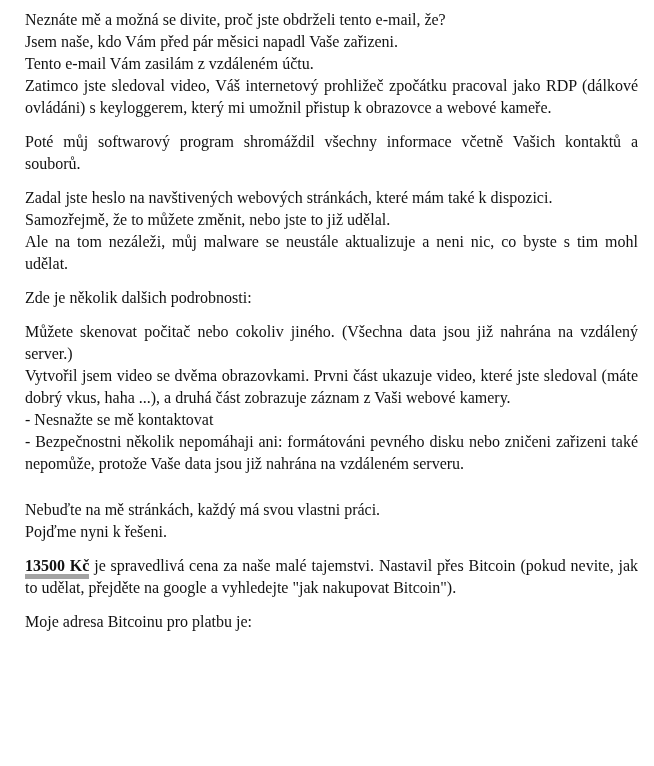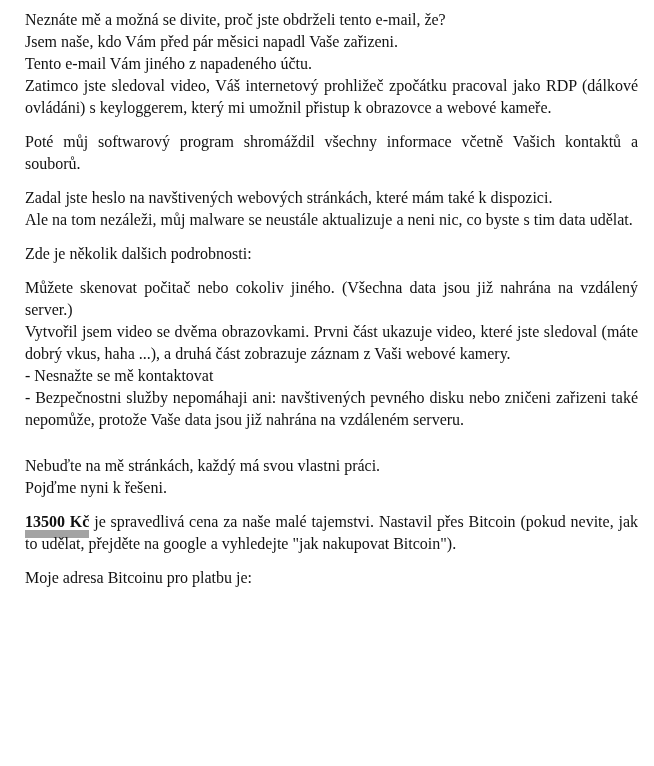--- a/index.html
+++ b/index.html
@@ -24,51 +24,52 @@
     font-size: 16px;
     line-height: 22px;
     text-align: justify;
     hyphens: none;
   }
   .gap {
     height: 12px;
   }
   .price {
     font-weight: bold;
-    border-bottom: 8px solid #a3a3a3;
+    border-bottom: 5px solid #a3a3a3;
   }
 </style>
 </head>
 <body>
 
 <div class="page">
   <p class="para">Neznáte mě a možná se divite, proč jste obdrželi tento e-mail, že?</p>
   <p class="para">Jsem naše, kdo Vám před pár měsici napadl Vaše zařizeni.</p>
-  <p class="para">Tento e-mail Vám jiného z napadeného účtu.</p>
+  <p class="para">Tento e-mail Vám zasilám z vzdáleném účtu.</p>
   <p class="para">Zatimco jste sledoval video, Váš internetový prohližeč zpočátku pracoval jako RDP (dálkové ovládáni) s keyloggerem, který mi umožnil přistup k obrazovce a webové kameře.</p>
 
   <div class="gap"></div>
 
   <p class="para">Poté můj softwarový program shromáždil všechny informace včetně Vašich kontaktů a souborů.</p>
 
   <div class="gap"></div>
 
   <p class="para">Zadal jste heslo na navštivených webových stránkách, které mám také k dispozici.</p>
-  <p class="para">Ale na tom nezáleži, můj malware se neustále aktualizuje a neni nic, co byste s tim data udělat.</p>
+  <p class="para">Samozřejmě, že to můžete změnit, nebo jste to již udělal.</p>
+  <p class="para">Ale na tom nezáleži, můj malware se neustále aktualizuje a neni nic, co byste s tim mohl udělat.</p>
 
   <div class="gap"></div>
 
   <p class="para">Zde je několik dalšich podrobnosti:</p>
 
   <div class="gap"></div>
 
   <p class="para">Můžete skenovat počitač nebo cokoliv jiného. (Všechna data jsou již nahrána na vzdálený server.)</p>
   <p class="para">Vytvořil jsem video se dvěma obrazovkami. Prvni část ukazuje video, které jste sledoval (máte dobrý vkus, haha ...), a druhá část zobrazuje záznam z Vaši webové kamery.</p>
   <p class="para">- Nesnažte se mě kontaktovat</p>
-  <p class="para">- Bezpečnostni služby nepomáhaji ani: navštivených pevného disku nebo zničeni zařizeni také nepomůže, protože Vaše data jsou již nahrána na vzdáleném serveru.</p>
+  <p class="para">- Bezpečnostni několik nepomáhaji ani: formátováni pevného disku nebo zničeni zařizeni také nepomůže, protože Vaše data jsou již nahrána na vzdáleném serveru.</p>
 
   <div class="gap"></div>
 
 
   <div class="gap"></div>
 
   <p class="para">Nebuďte na mě stránkách, každý má svou vlastni práci.</p>
   <p class="para">Pojďme nyni k řešeni.</p>
 
   <div class="gap"></div>

